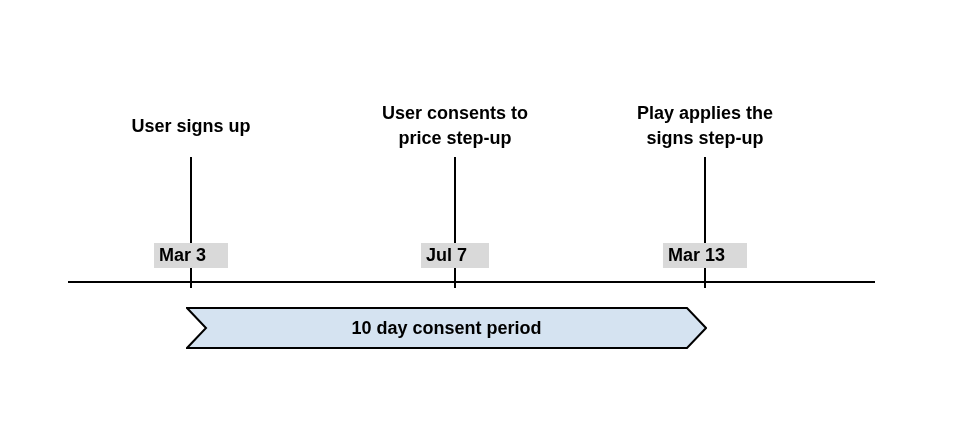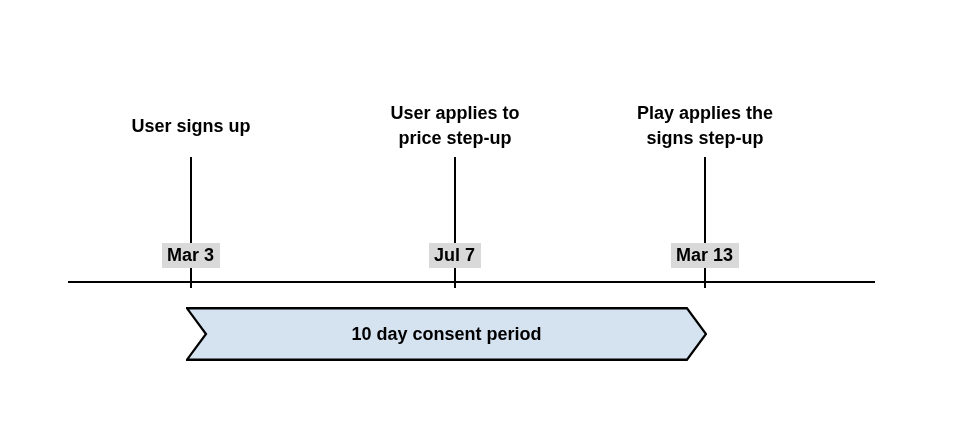--- a/index.html
+++ b/index.html
@@ -59,33 +59,33 @@
     margin-left: -1px;
     background: var(--line, #000000);
     z-index: 1;
   }
   .event-date {
     position: absolute;
     top: 243px;
     left: 0;
     transform: translateX(-50%);
     background: var(--date-bg, #d9d9d9);
-    padding: 1px 6px 2px 5px;
+    padding: 1px 22px 2px 5px;
     font-size: 18px;
     line-height: 22px;
     white-space: nowrap;
     z-index: 2;
   }
   
   .banner {
     position: absolute;
     left: 186px;
     top: 307px;
     width: 521px;
-    height: 54px;
+    height: 42px;
   }
   .banner svg {
     position: absolute;
     left: 0;
     top: 0;
     width: 100%;
     height: 100%;
     display: block;
   }
   .banner polygon {
@@ -113,21 +113,21 @@
 
   <div class="axis"></div>
 
   <div class="event" style="left:191px">
     <div class="event-title">User signs up</div>
     <div class="event-tick"></div>
     <div class="event-date">Mar 3</div>
   </div>
 
   <div class="event" style="left:455px">
-    <div class="event-title">User applies to
+    <div class="event-title">User consents to
 price step-up</div>
     <div class="event-tick"></div>
     <div class="event-date">Jul 7</div>
   </div>
 
   <div class="event" style="left:705px">
     <div class="event-title">Play applies the
 signs step-up</div>
     <div class="event-tick"></div>
     <div class="event-date">Mar 13</div>

